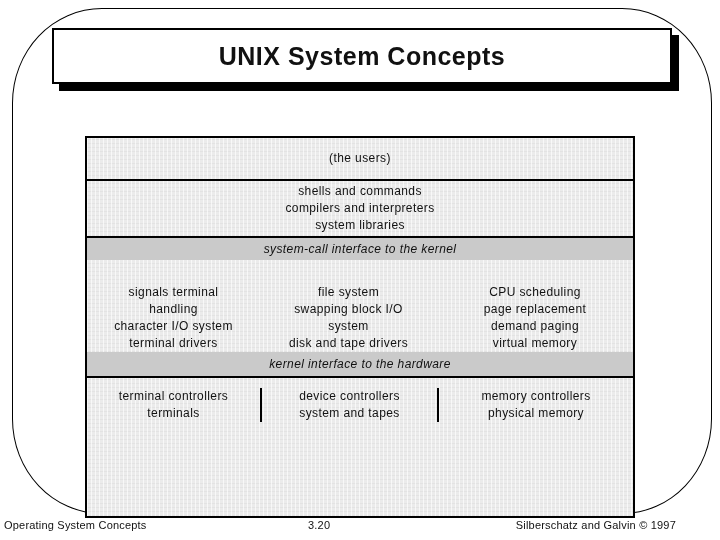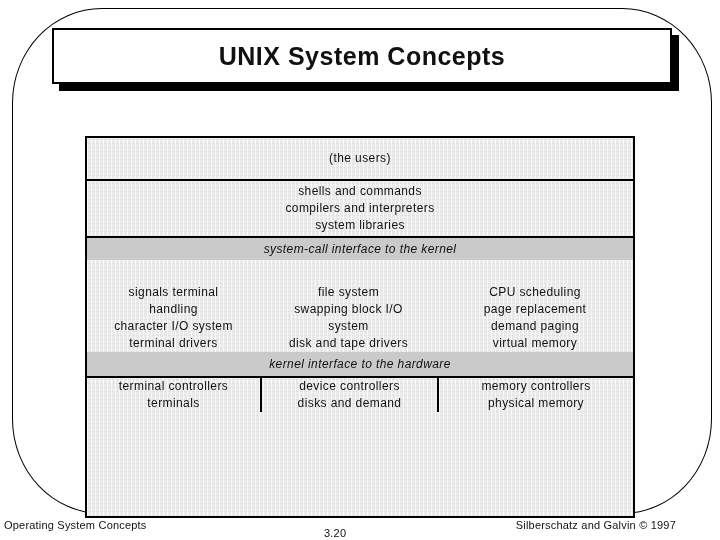--- a/index.html
+++ b/index.html
@@ -31,30 +31,30 @@
        flex-direction:column;text-align:center;}
   .row-users{height:43px;border-bottom:2px solid #000;}
   .row-userprog{height:57px;border-bottom:2px solid #000;}
   .band{
     box-sizing:border-box;display:flex;align-items:center;justify-content:center;
     background:#cacaca;font-style:italic;text-align:center;
   }
   .row-syscall{height:22px;}
   .row-kernel{height:92px;display:flex;flex-direction:row;align-items:flex-end;}
   .row-hwband{height:26px;border-bottom:2px solid #000;}
-  .row-hw{height:53px;display:flex;flex-direction:row;align-items:flex-start;}
+  .row-hw{height:53px;display:flex;flex-direction:row;align-items:center;}
   .col{box-sizing:border-box;display:flex;flex-direction:column;align-items:center;
        justify-content:center;text-align:center;}
   .col-1{width:173px;}
   .col-2{width:177px;}
   .col-3{flex:1;}
   .row-hw .col-2,.row-hw .col-3{border-left:2px solid #000;}
   .footer-item{position:absolute;font-size:11px;letter-spacing:0.2px;color:#111;}
   .footer-left{left:4px;top:519px;}
-  .footer-center{left:324px;top:519px;margin-top:8px;}
+  .footer-center{left:308px;top:519px;}
   .footer-right{right:44px;top:519px;}
 </style>
 </head>
 <body>
 
 <div class="slide-frame"></div>
 
 <div class="title-box">
   <span>UNIX System Concepts</span>
 </div>
@@ -100,21 +100,21 @@
     <span>kernel interface to the hardware</span>
   </div>
 
   <div class="row-hw">
     <div class="col col-1">
       <div>terminal controllers</div>
       <div>terminals</div>
     </div>
     <div class="col col-2">
       <div>device controllers</div>
-      <div>disks and demand</div>
+      <div>system and tapes</div>
     </div>
     <div class="col col-3">
       <div>memory controllers</div>
       <div>physical memory</div>
     </div>
   </div>
 
 </div>
 
 <div class="footer-item footer-left">Operating System Concepts</div>

